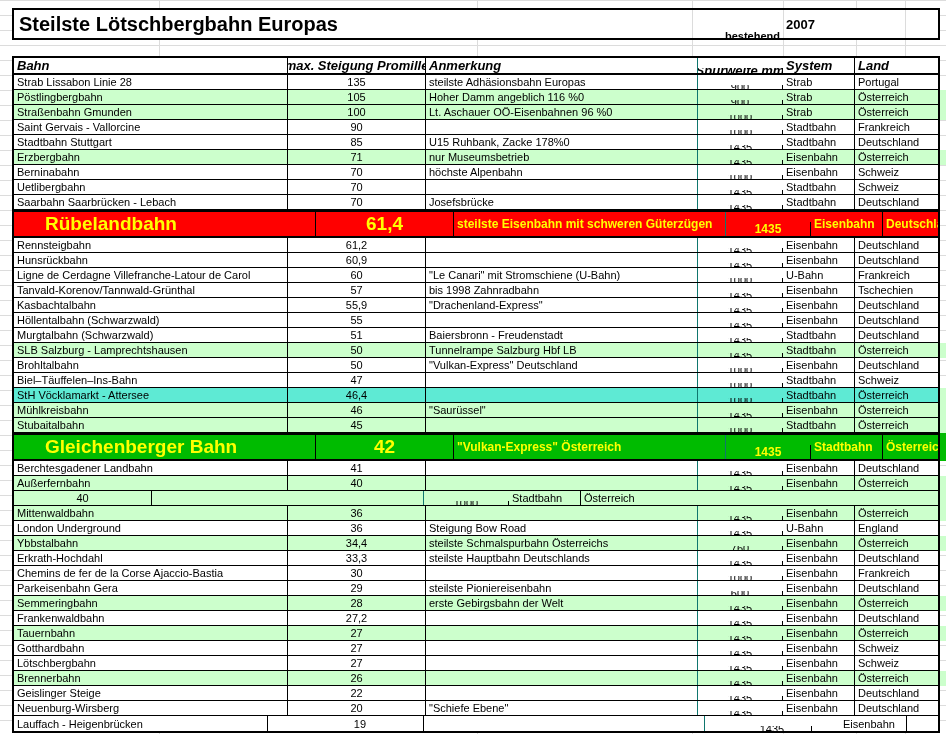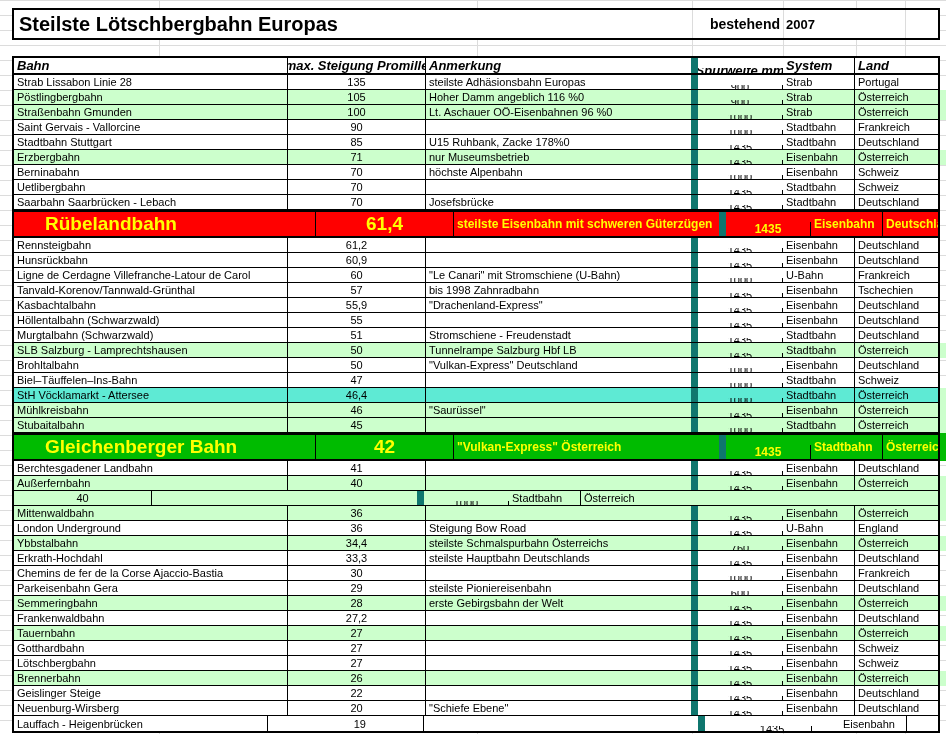--- a/index.html
+++ b/index.html
@@ -16,22 +16,22 @@
   .title-box{
     position:absolute;left:12px;top:8px;width:928px;height:32px;
     border:2px solid #000;box-sizing:border-box;background:#fff;z-index:2;
   }
   .title-box .inner-vline{position:absolute;top:0;bottom:0;width:1px;background:#dcdcdc;}
   .page-title{
     position:absolute;left:5px;top:0;height:28px;display:flex;align-items:center;
     font-size:20px;font-weight:bold;white-space:nowrap;
   }
   .status-label{
-    position:absolute;right:158px;top:0;height:28px;display:flex;align-items:center;
-    font-size:14px;font-weight:bold;
+    position:absolute;right:158px;top:12px;height:28px;display:flex;align-items:center;
+    font-size:11px;font-weight:bold;
   }
   .status-year{
     position:absolute;left:772px;top:0;height:28px;display:flex;align-items:center;
     font-size:13px;font-weight:bold;
   }
 
   
   .table{
     position:absolute;left:12px;top:56px;width:928px;
     border:2px solid #000;box-sizing:border-box;background:#fff;z-index:2;
@@ -39,21 +39,21 @@
   .trow{display:flex;box-sizing:border-box;border-bottom:1px solid #000;background:#fff;align-items:stretch;}
   .thead{height:17px;border-bottom:2px solid #000;}
   .trow:last-child{border-bottom:none;gap:28px;}
   .cell{
     box-sizing:border-box;display:flex;align-items:center;
     overflow:hidden;white-space:nowrap;font-size:11px;line-height:12px;
     padding:0 0 0 3px;
   }
   .c0{width:274px;border-right:1px solid #000;}
   .c1{width:138px;border-right:1px solid #000;justify-content:center;padding:0;}
-  .c2{width:272px;border-right:7px solid #0f766e;}
+  .c2{width:272px;border-right:1px solid #0f766e;}
   .c3{width:85px;border-right:1px solid #000;justify-content:center;padding:0;margin-top:10px;}
   .c4{width:72px;border-right:1px solid #000;}
   .c5{flex:1;}
   .thead .cell{font-size:13px;font-weight:bold;font-style:italic;}
   .row-normal{height:15px;}
   .row-big{height:28px;border-top:2px solid #000;border-bottom:2px solid #000;}
   .row-big .cell{font-weight:bold;font-size:12px;}
   .row-big .c0{font-size:19px;margin-left:28px;}
   .row-big .c1{font-size:19px;}
   .strip{position:absolute;left:940px;width:6px;z-index:1;}
@@ -211,21 +211,21 @@
         <div class="cell c0">Höllentalbahn (Schwarzwald)</div>
         <div class="cell c1">55</div>
         <div class="cell c2"></div>
         <div class="cell c3">1435</div>
         <div class="cell c4">Eisenbahn</div>
         <div class="cell c5">Deutschland</div>
       </div>
       <div class="trow row-normal">
         <div class="cell c0">Murgtalbahn (Schwarzwald)</div>
         <div class="cell c1">51</div>
-        <div class="cell c2">Stromschiene - Freudenstadt</div>
+        <div class="cell c2">Baiersbronn - Freudenstadt</div>
         <div class="cell c3">1435</div>
         <div class="cell c4">Stadtbahn</div>
         <div class="cell c5">Deutschland</div>
       </div>
       <div class="trow row-normal" style="background: rgb(204, 255, 204);">
         <div class="cell c0">SLB Salzburg - Lamprechtshausen</div>
         <div class="cell c1">50</div>
         <div class="cell c2">Tunnelrampe Salzburg Hbf LB</div>
         <div class="cell c3">1435</div>
         <div class="cell c4">Stadtbahn</div>

